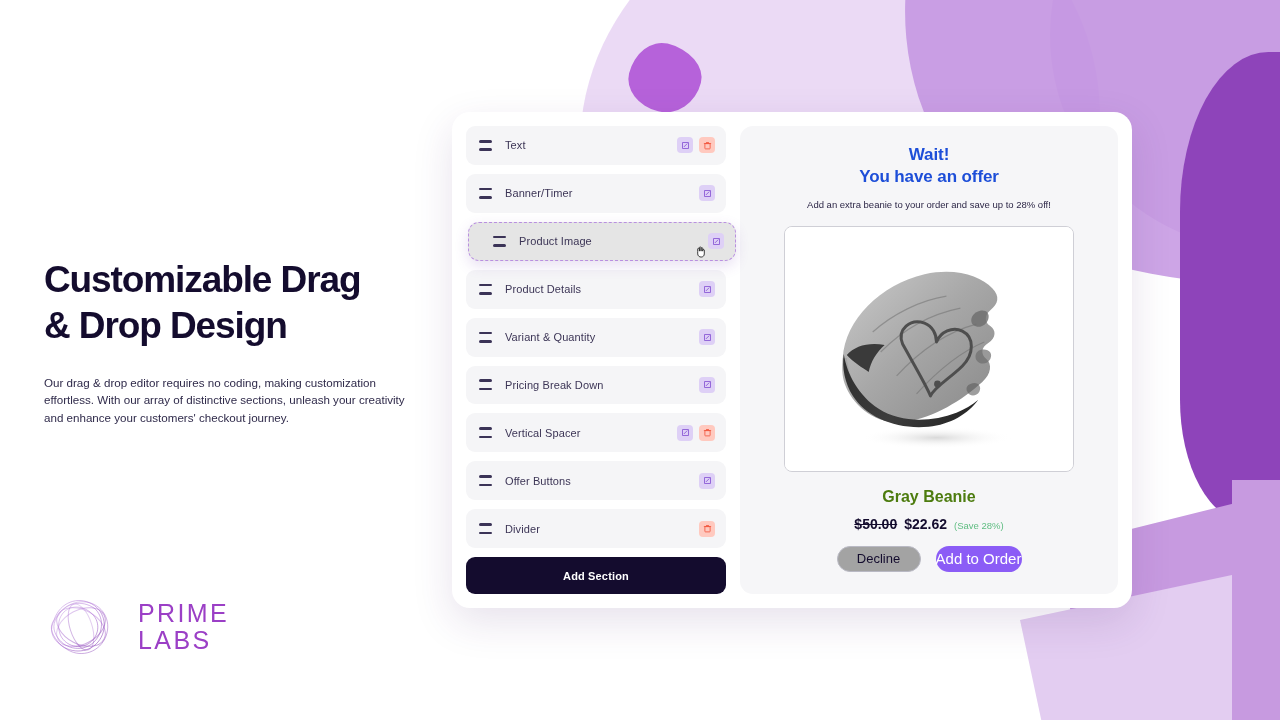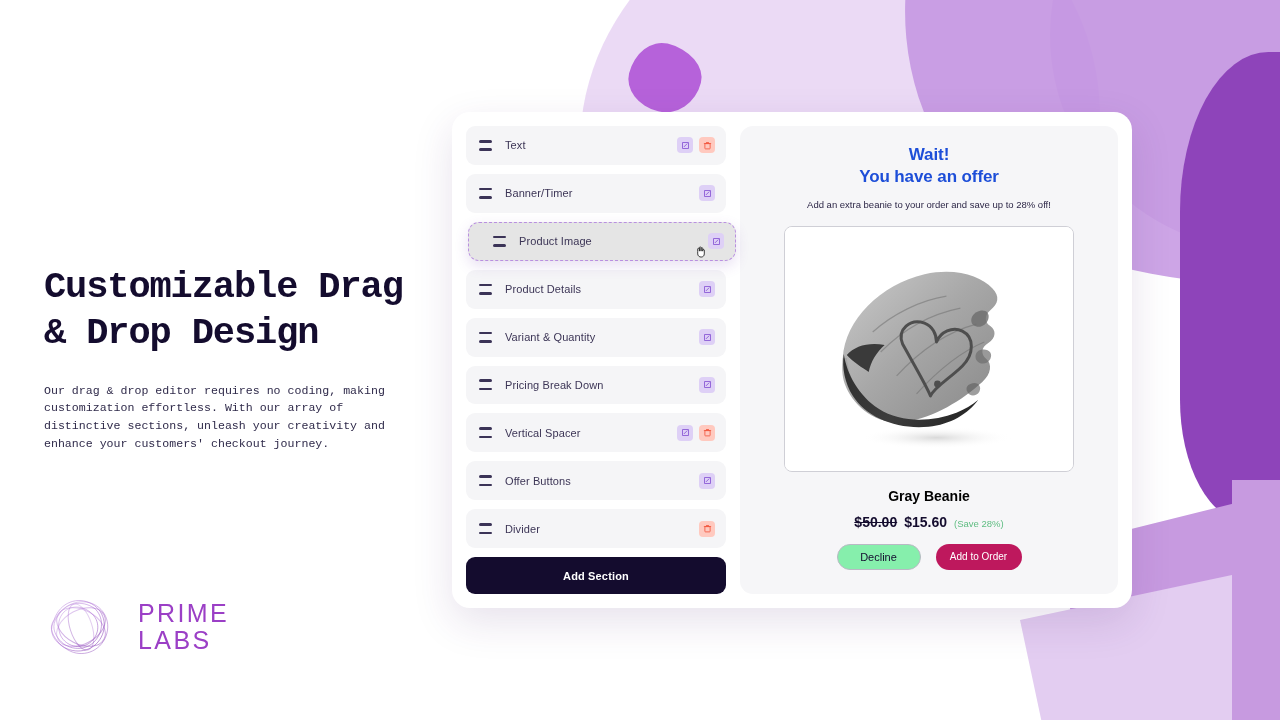--- a/index.html
+++ b/index.html
@@ -221,23 +221,23 @@
     border-radius: 8px;
     display: flex;
     align-items: center;
     justify-content: center;
     overflow: hidden;
   }
   .product-frame svg { display: block; }
 
   .product-name {
     margin-top: 16px;
-    font-size: 14px;
+    font-size: 16px;
     font-weight: bold;
-    color: #000000;
+    color: #4d7c0f;
   }
 
   .price-line {
     margin-top: 10px;
     display: flex;
     align-items: baseline;
     gap: 7px;
     font-size: 14px;
     color: #140c2e;
     text-align: right;
@@ -254,45 +254,44 @@
     font-weight: normal;
   }
 
   .offer-buttons {
     margin-top: 14px;
     display: flex;
     gap: 15px;
   }
   .btn-decline {
     width: 84px; height: 26px;
-    background: #86efac;
+    background: #a3a3a3;
     color: #140c2e;
     border: 1px solid #b9b9c4;
     border-radius: 14px;
     font-family: "Liberation Sans", sans-serif;
-    font-size: 11px;
+    font-size: 13px;
     cursor: pointer;
   }
   .btn-add {
     width: 86px; height: 26px;
-    background: #be185d;
+    background: #8b5cf6;
     color: #ffffff;
     border: none;
     border-radius: 14px;
     font-family: "Liberation Sans", sans-serif;
-    font-size: 10px;
+    font-size: 15px;
     cursor: pointer;
   }
 
   
   .copy-block {
     position: absolute;
-    left: 44px; top: 265px;
+    left: 44px; top: 257px;
     width: 390px;
-    font-family: Liberation Mono, monospace;
   }
   .headline {
     font-size: 37px;
     font-weight: bold;
     line-height: 1.24;
     color: #140c2e;
     letter-spacing: -1.1px;
   }
   .body-copy {
     margin-top: 25px;
@@ -588,21 +587,21 @@
           <path d="M192 86 C200 82 206 86 204 93 C202 100 194 103 189 99 C185 95 187 89 192 86 Z" fill="#6d6d6d" opacity=".8"></path>
           <path d="M196 124 C204 122 209 127 206 133 C203 139 195 139 192 134 C190 130 192 125 196 124 Z" fill="#6d6d6d" opacity=".7"></path>
           <path d="M186 158 C193 155 198 160 195 166 C192 171 185 171 183 166 C181 162 183 159 186 158 Z" fill="#5e5e5e" opacity=".6"></path>
         </svg>
       </div>
 
       <div class="product-name">Gray Beanie</div>
 
       <div class="price-line">
         <span class="price-old">$50.00</span>
-        <span class="price-new">$15.60</span>
+        <span class="price-new">$22.62</span>
         <span class="price-save">(Save 28%)</span>
       </div>
 
       <div class="offer-buttons">
         <button class="btn-decline">Decline</button>
         <button class="btn-add">Add to Order</button>
       </div>
     </div>
 
   </div>

